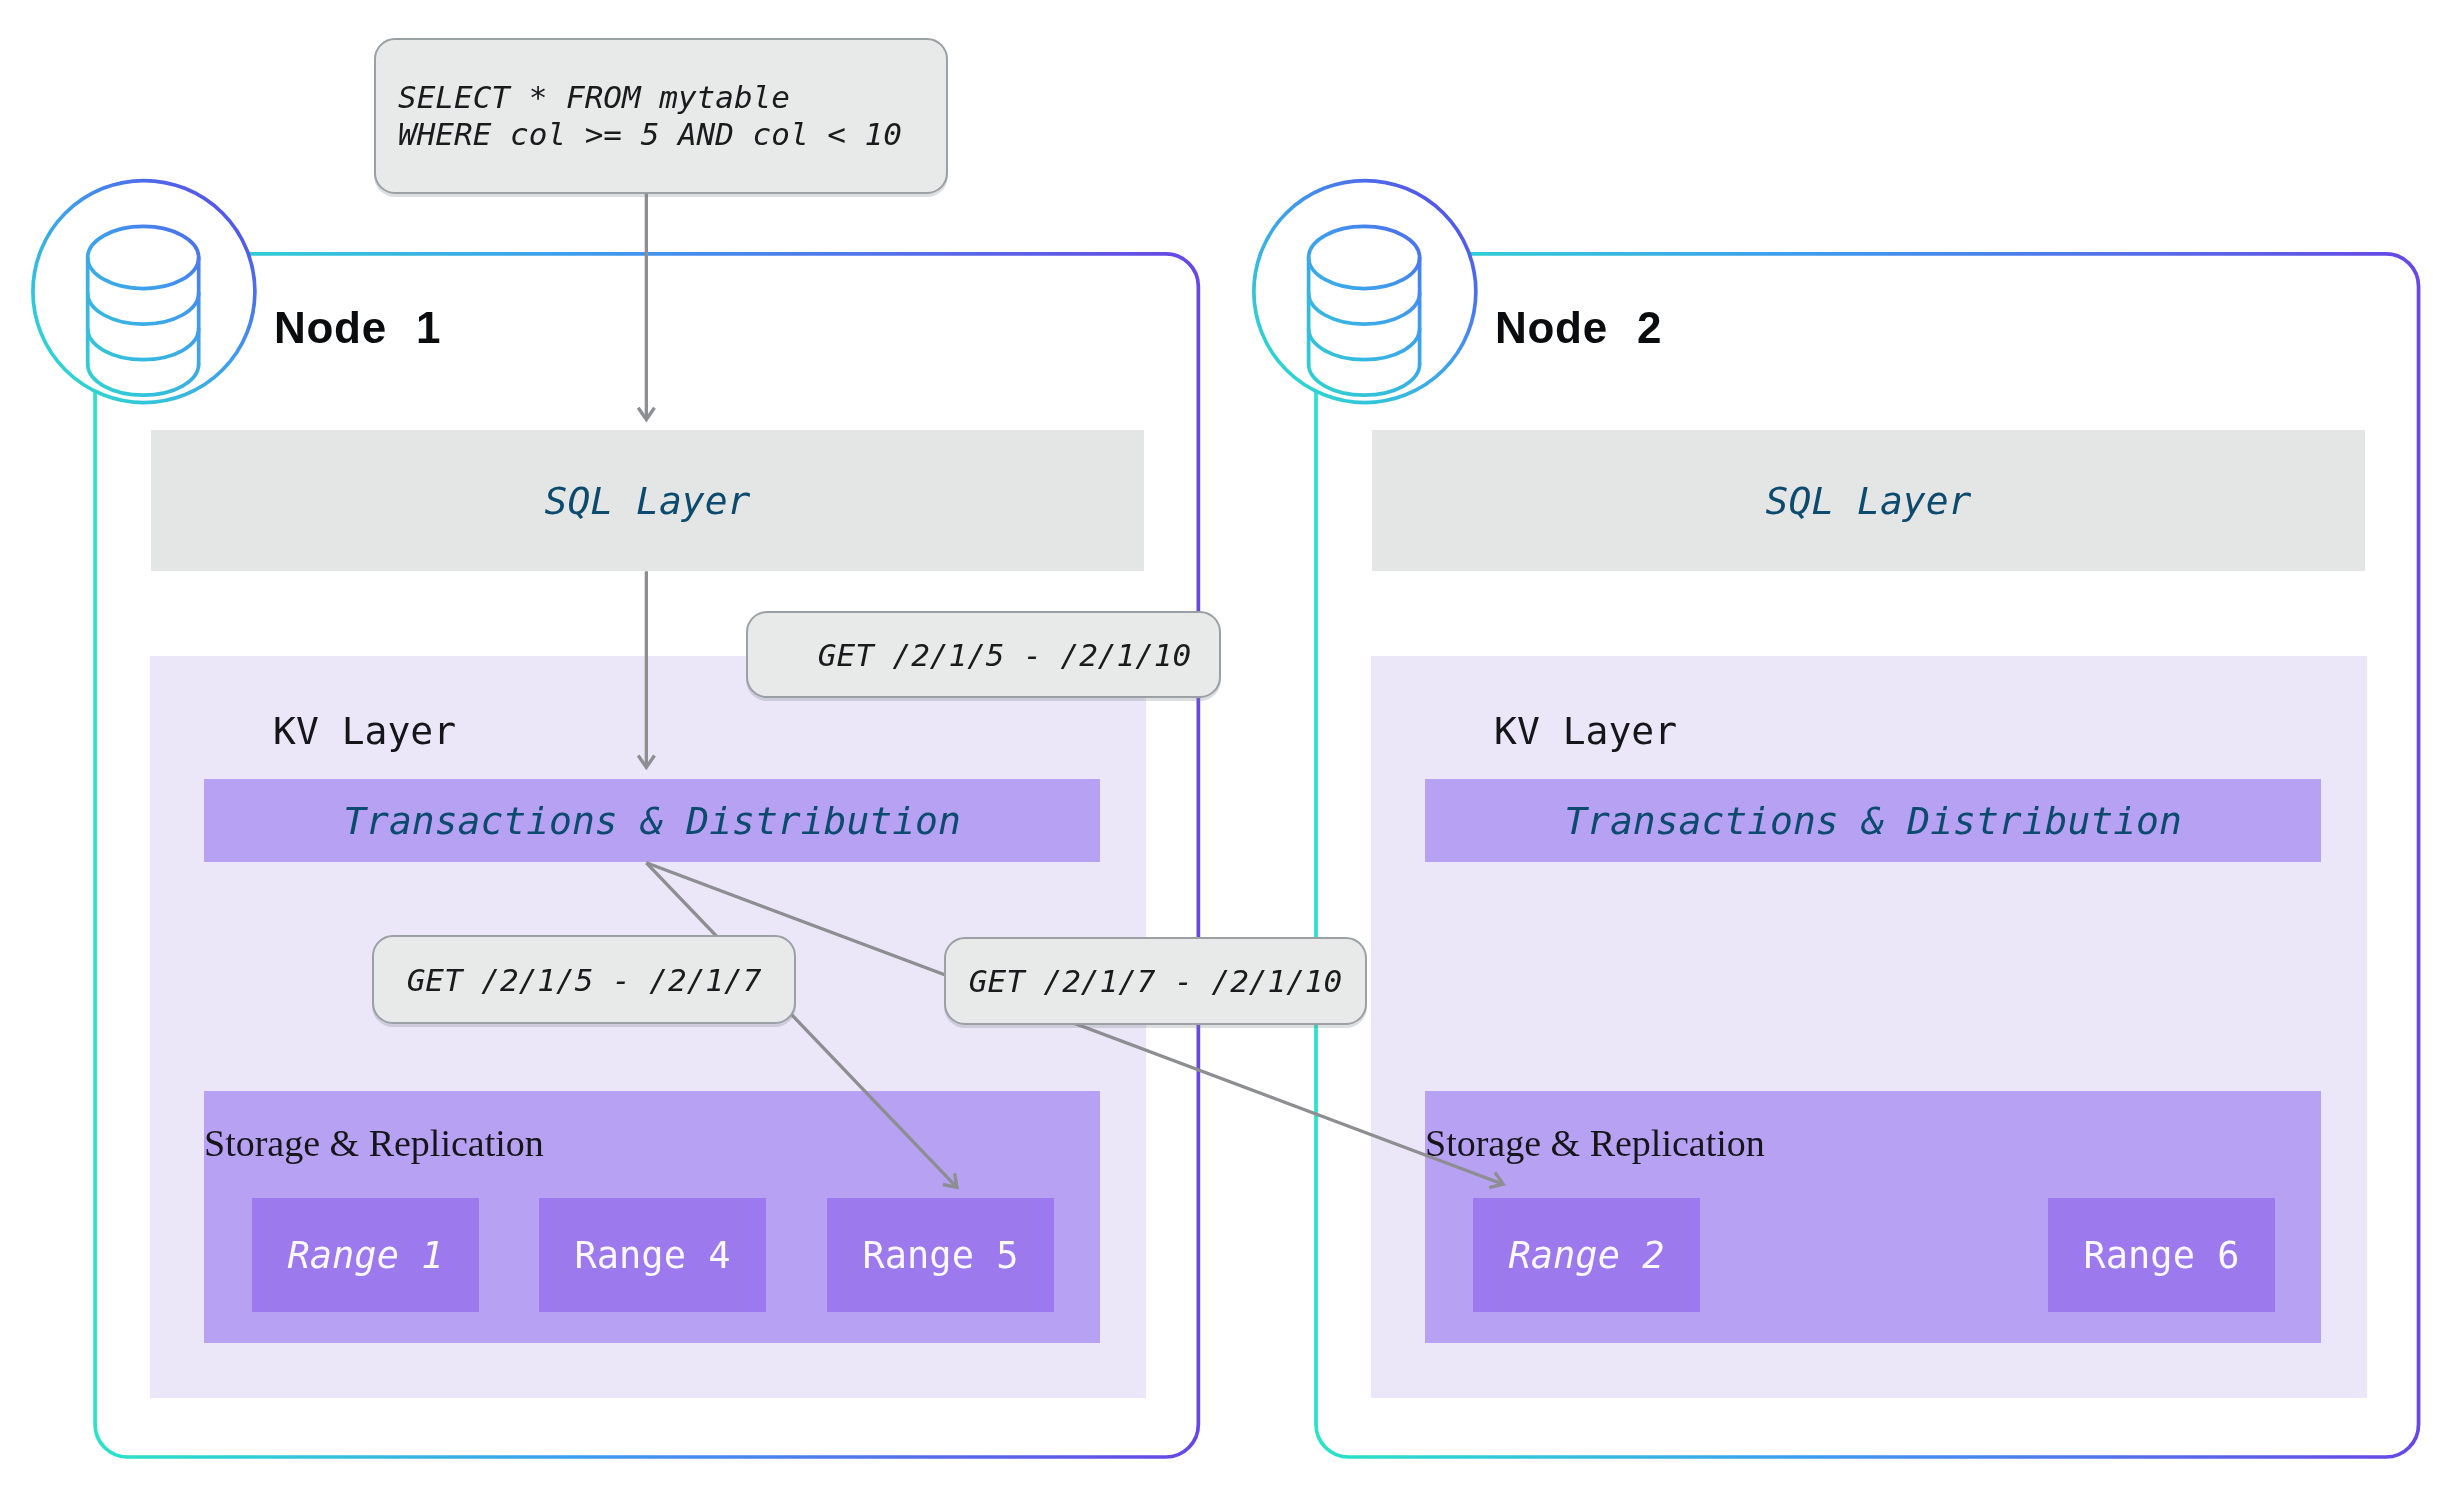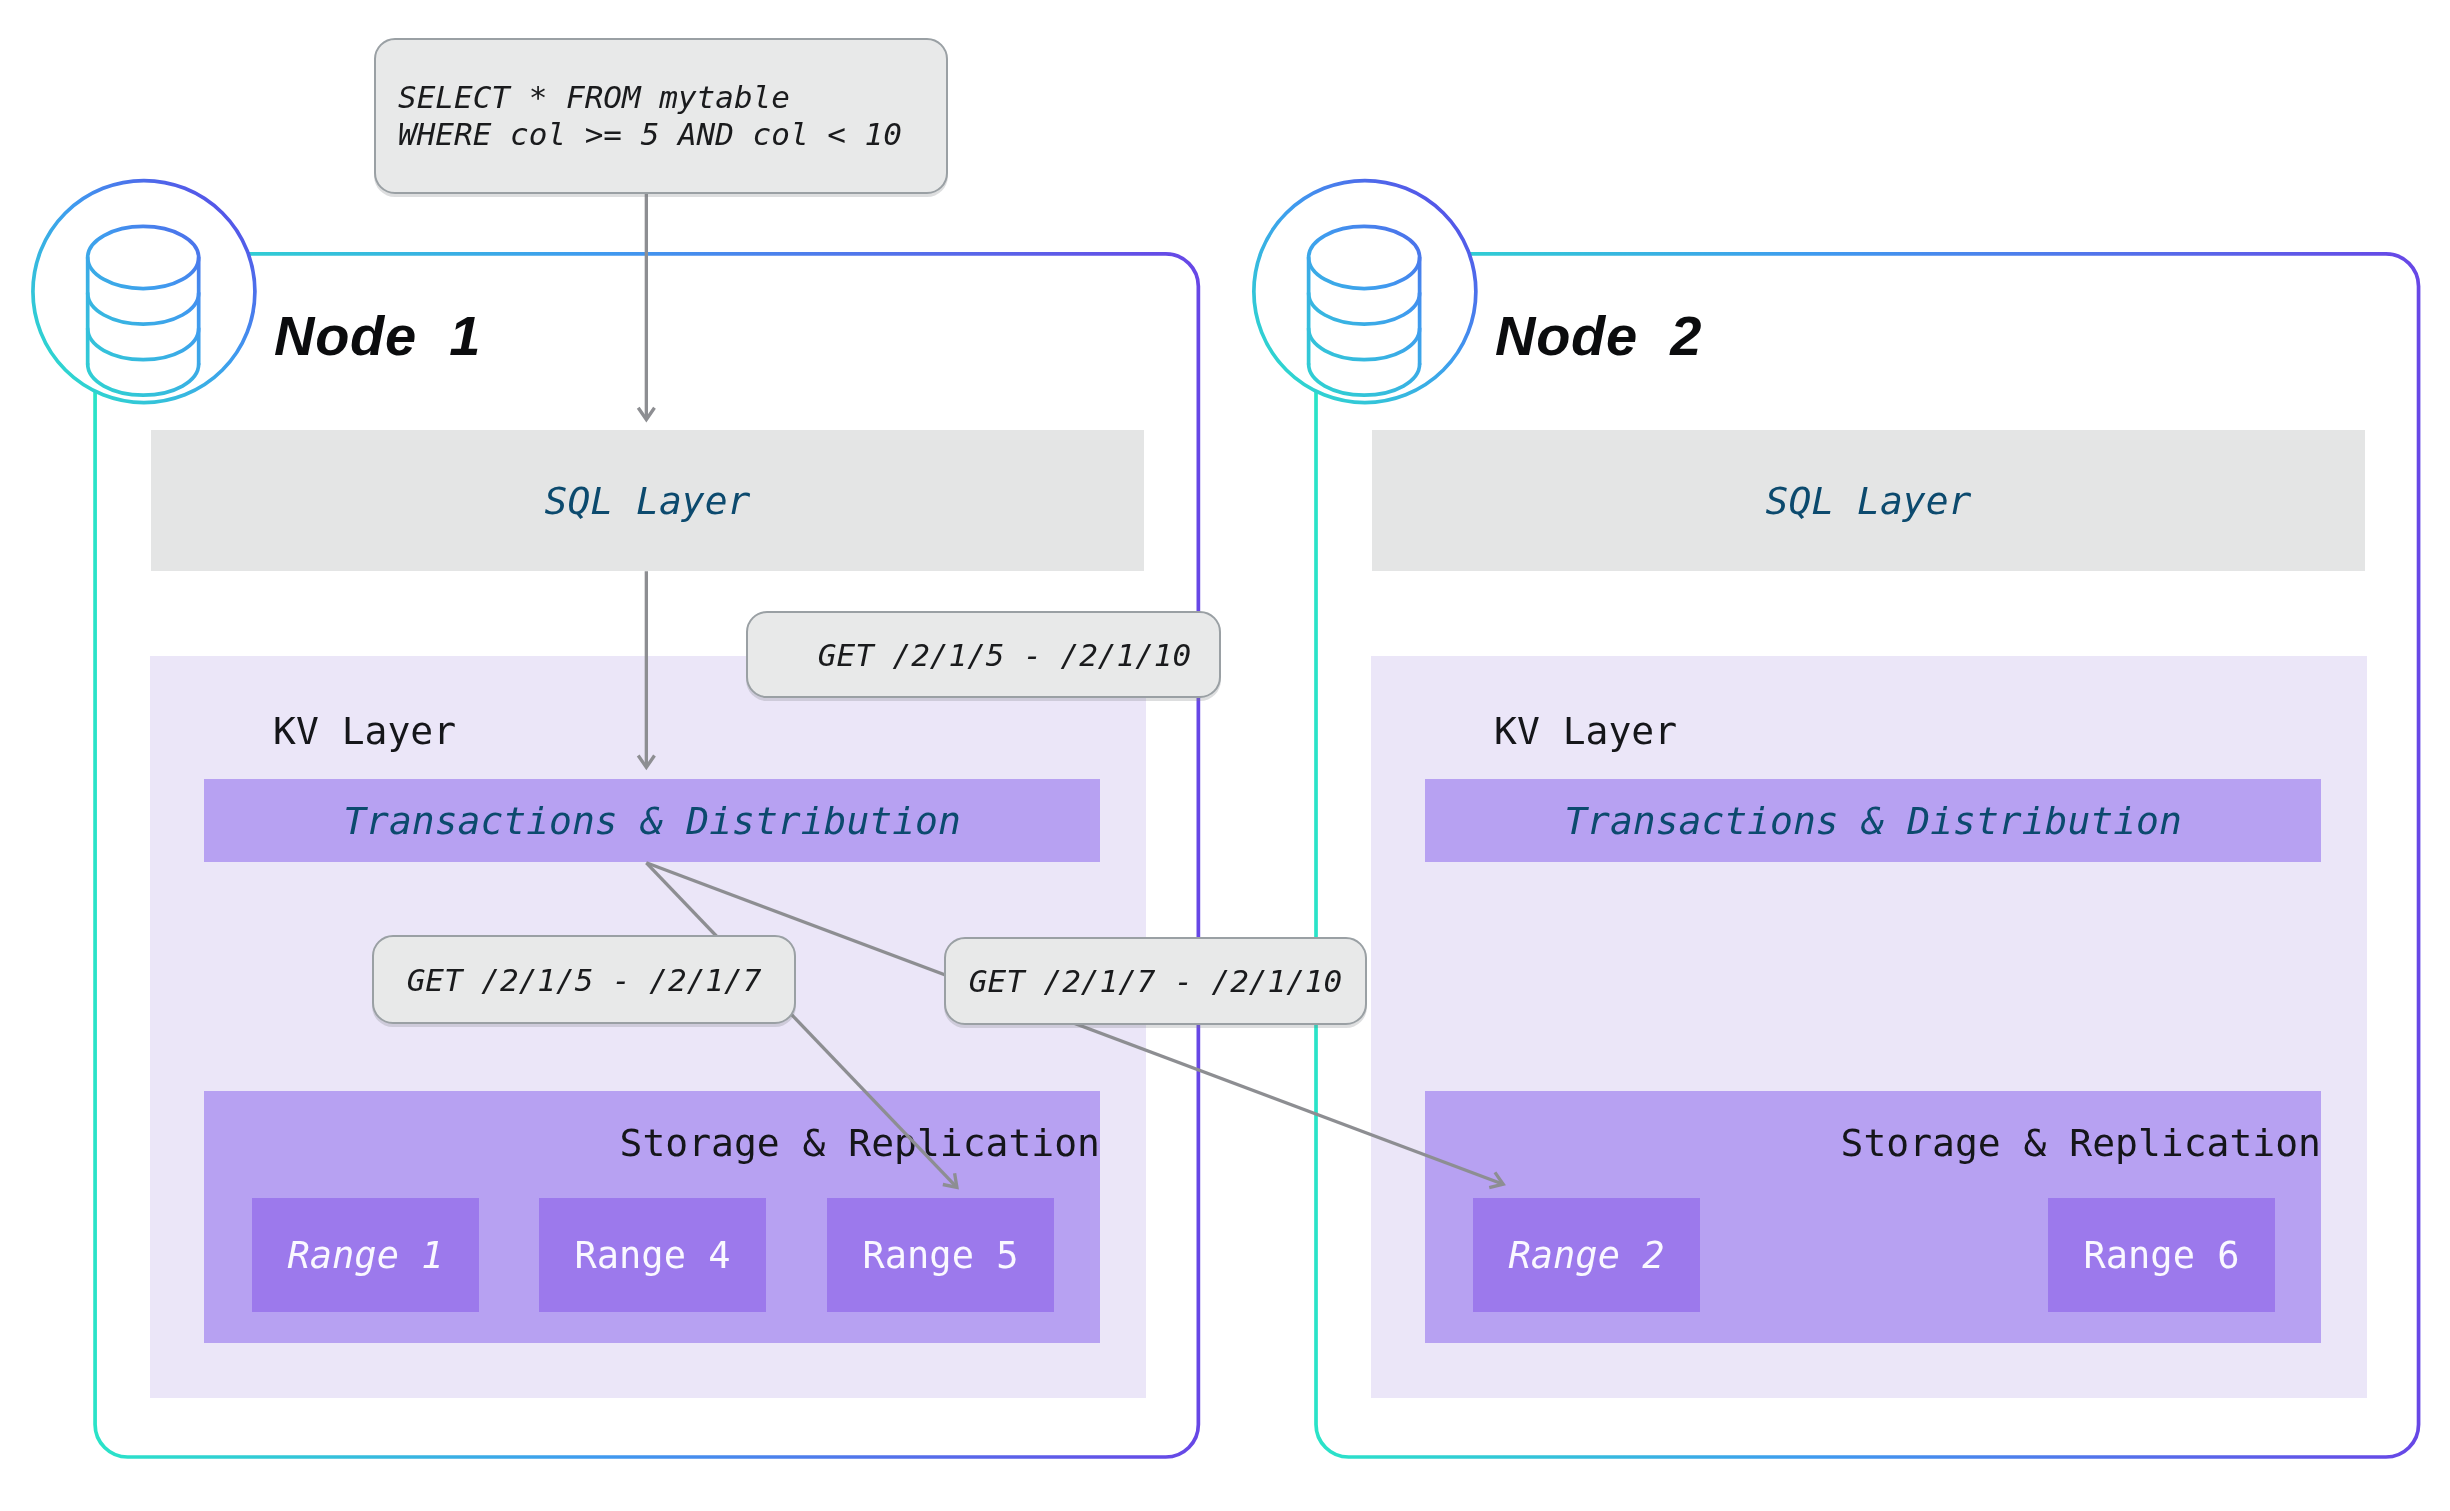--- a/index.html
+++ b/index.html
@@ -13,22 +13,22 @@
   svg.layer{position:absolute;left:0;top:0;width:2450px;height:1511px;}
 
   
   .node{position:absolute;top:254px;width:1104px;height:1204px;}
   .node.n1{left:95px;}
   .node.n2{left:1316px;}
 
   .node-name{
     position:absolute;left:179px;top:49px;
     font-family:"Liberation Sans", sans-serif;
-    font-weight:bold;font-size:56px;color:#0b0c0e;
-    word-spacing:16.3px;letter-spacing:0.7px;font-style:italic;
+    font-weight:bold;font-size:44px;color:#0b0c0e;
+    word-spacing:16.3px;letter-spacing:0.7px;
   }
   .sql-layer{
     position:absolute;left:56px;top:176px;width:993px;height:141px;
     background:#e4e5e5;display:flex;align-items:center;justify-content:center;
   }
   .kv-layer{
     position:absolute;left:55px;top:402px;width:996px;height:742px;
     background:#ebe6f8;
   }
   .kv-label{
@@ -38,21 +38,21 @@
   .txn-box{
     position:absolute;left:109px;top:525px;width:896px;height:83px;
     background:#b7a1f2;display:flex;align-items:center;justify-content:center;
   }
   .storage-box{
     position:absolute;left:109px;top:837px;width:896px;height:252px;
     background:#b7a1f2;
   }
   .storage-title{
     position:absolute;left:0;top:30px;width:100%;
-    text-align:right;font-size:38px;color:#15161a;
+    text-align:left;font-size:38px;color:#15161a;font-family:Liberation Serif, serif;
   }
   .box-label{font-size:38px;color:#0c4a6e;white-space:nowrap;font-style:italic;}
   .range-box{
     position:absolute;top:107px;width:227px;height:114px;
     background:#9c79ec;display:flex;align-items:center;justify-content:center;
     font-size:37px;color:#faf8ff;
   }
   .range-box.r0{left:48px;font-style:italic;}
   .range-box.r1{left:335px;}
   .range-box.r2{left:623px;}

